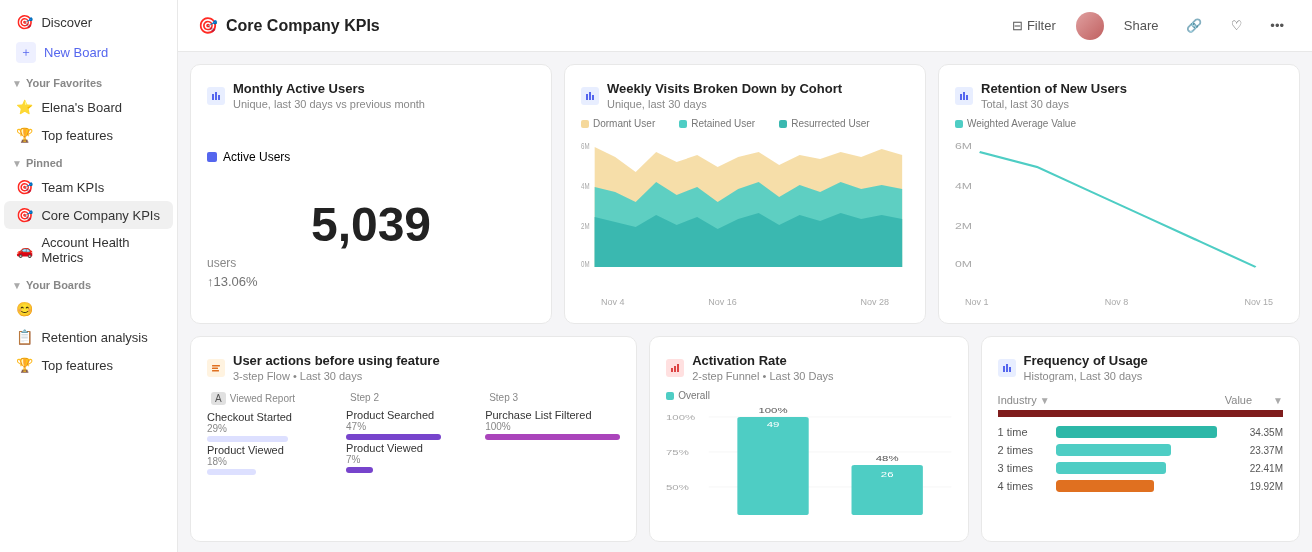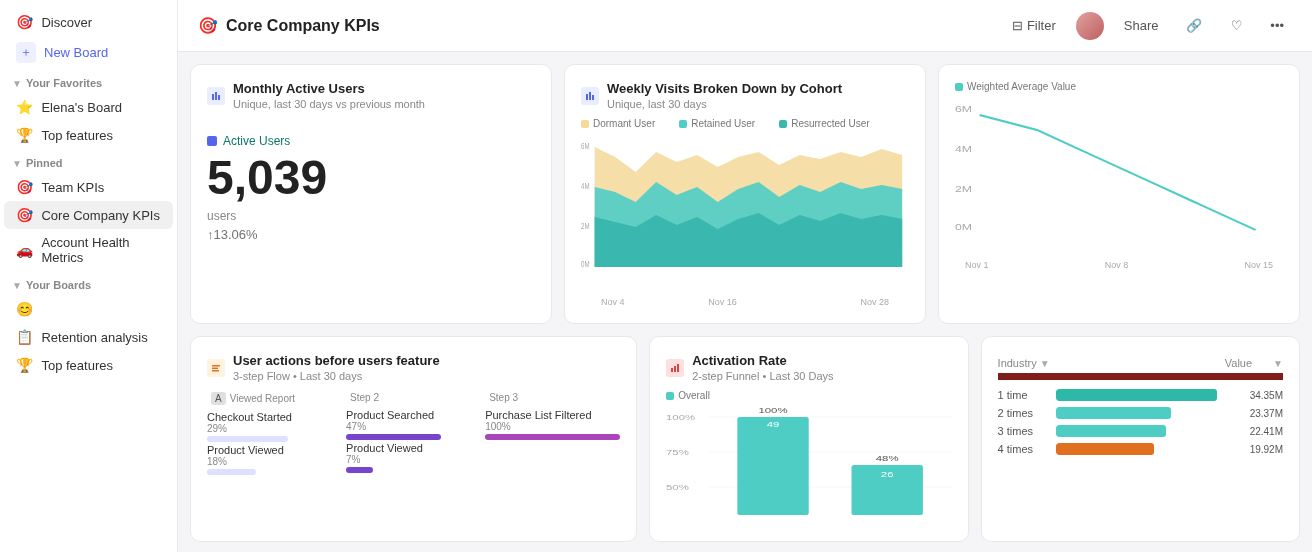--- a/index.html
+++ b/index.html
@@ -121,39 +121,40 @@
       font-size: 10px;
       color: #5566ee;
     }
 
     
     .mau-value {
       font-size: 48px;
       font-weight: 700;
       color: #222;
       line-height: 1.1;
-      margin-top: 4px;
+      margin-top: 35px;
+      text-align: center;
     }
     .mau-label {
       font-size: 12px;
       color: #888;
       margin-top: 4px;
     }
     .mau-change {
       font-size: 13px;
       color: #737373;
       margin-top: 4px;
     }
     .mau-users-label {
       display: flex;
       align-items: center;
       gap: 6px;
       font-size: 12px;
-      color: #0f766e;
-      margin-top: 24px;
+      color: #000000;
+      margin-top: 40px;
     }
     .mau-dot { width: 10px; height: 10px; background: #5566ee; border-radius: 2px; }
 
     
     .chart-area { margin-top: 8px; position: relative; }
     .chart-legend {
       display: flex;
       gap: 24px;
       font-size: 10px;
       color: #777;
@@ -411,20 +412,35 @@
         </svg>
         <div style="display:flex;justify-content:space-between;font-size:9px;color:#aaa;padding:0 20px;">
           <span>Nov 4</span>
           <span style="padding-right:40px;">Nov 16</span>
           <span>Nov 28</span>
         </div>
       </div>
     </div>
 
     <div class="card">
+      <div class="card-row-header">
+        <div class="card-icon">
+          <svg width="10" height="10" viewBox="0 0 10 10">
+              <rect x="1" y="3" width="2" height="6" fill="#5566ee"></rect>
+              <rect x="4" y="1" width="2" height="8" fill="#5566ee"></rect>
+              <rect x="7" y="4" width="2" height="5" fill="#5566ee"></rect>
+            </svg>
+        </div>
+        <div>
+          <div class="card-title">
+            <span>Retention of New Users</span>
+          </div>
+          <div class="card-subtitle">Total, last 30 days</div>
+        </div>
+      </div>
       <div class="chart-legend">
         <div class="legend-item">
           <div class="legend-dot" style="background:#4ecdc4;"></div>
           <span>Weighted Average Value</span>
         </div>
       </div>
       <div class="chart-area">
         <svg width="100%" height="160" viewBox="0 0 240 160" preserveAspectRatio="none">
           <text x="0" y="12" font-size="9" fill="#aaa">6M</text>
           <text x="0" y="52" font-size="9" fill="#aaa">4M</text>
@@ -447,21 +463,21 @@
       <div class="card-row-header">
         <div class="card-icon-yellow">
           <svg width="10" height="10" viewBox="0 0 10 10">
             <rect x="1" y="2" width="8" height="1.5" fill="#e07020" rx="0.5"></rect>
             <rect x="1" y="4.5" width="6" height="1.5" fill="#e07020" rx="0.5"></rect>
             <rect x="1" y="7" width="7" height="1.5" fill="#e07020" rx="0.5"></rect>
           </svg>
         </div>
         <div>
           <div class="card-title">
-            <span>User actions before users feature</span>
+            <span>User actions before using feature</span>
           </div>
           <div class="card-subtitle">3-step Flow • Last 30 days</div>
         </div>
       </div>
       <div class="funnel-cols">
         <div class="funnel-col">
           <div class="funnel-col-header">
             <span class="funnel-col-letter">A</span>
             <span>Viewed Report</span>
           </div>
@@ -542,20 +558,35 @@
           <text x="75" y="22" font-size="8" fill="white" text-anchor="middle">49</text>
 
           <rect x="130" y="60" width="50" height="50" fill="#4ecdc4" rx="2"></rect>
           <text x="155" y="56" font-size="8" fill="#555" text-anchor="middle">48%</text>
           <text x="155" y="72" font-size="8" fill="white" text-anchor="middle">26</text>
         </svg>
       </div>
     </div>
 
     <div class="card">
+      <div class="card-row-header">
+        <div class="card-icon">
+          <svg width="10" height="10" viewBox="0 0 10 10">
+              <rect x="1" y="3" width="2" height="6" fill="#5566ee"></rect>
+              <rect x="4" y="1" width="2" height="8" fill="#5566ee"></rect>
+              <rect x="7" y="4" width="2" height="5" fill="#5566ee"></rect>
+            </svg>
+        </div>
+        <div>
+          <div class="card-title">
+            <span>Frequency of Usage</span>
+          </div>
+          <div class="card-subtitle">Histogram, Last 30 days</div>
+        </div>
+      </div>
       <div class="freq-header">
         <div style="display:flex;align-items:center;gap:3px;">
           <span>Industry</span>
           <span class="chevron">▼</span>
         </div>
         <div style="display:flex;align-items:center;gap:21px;">
           <span>Value</span>
           <span class="chevron">▼</span>
         </div>
       </div>

